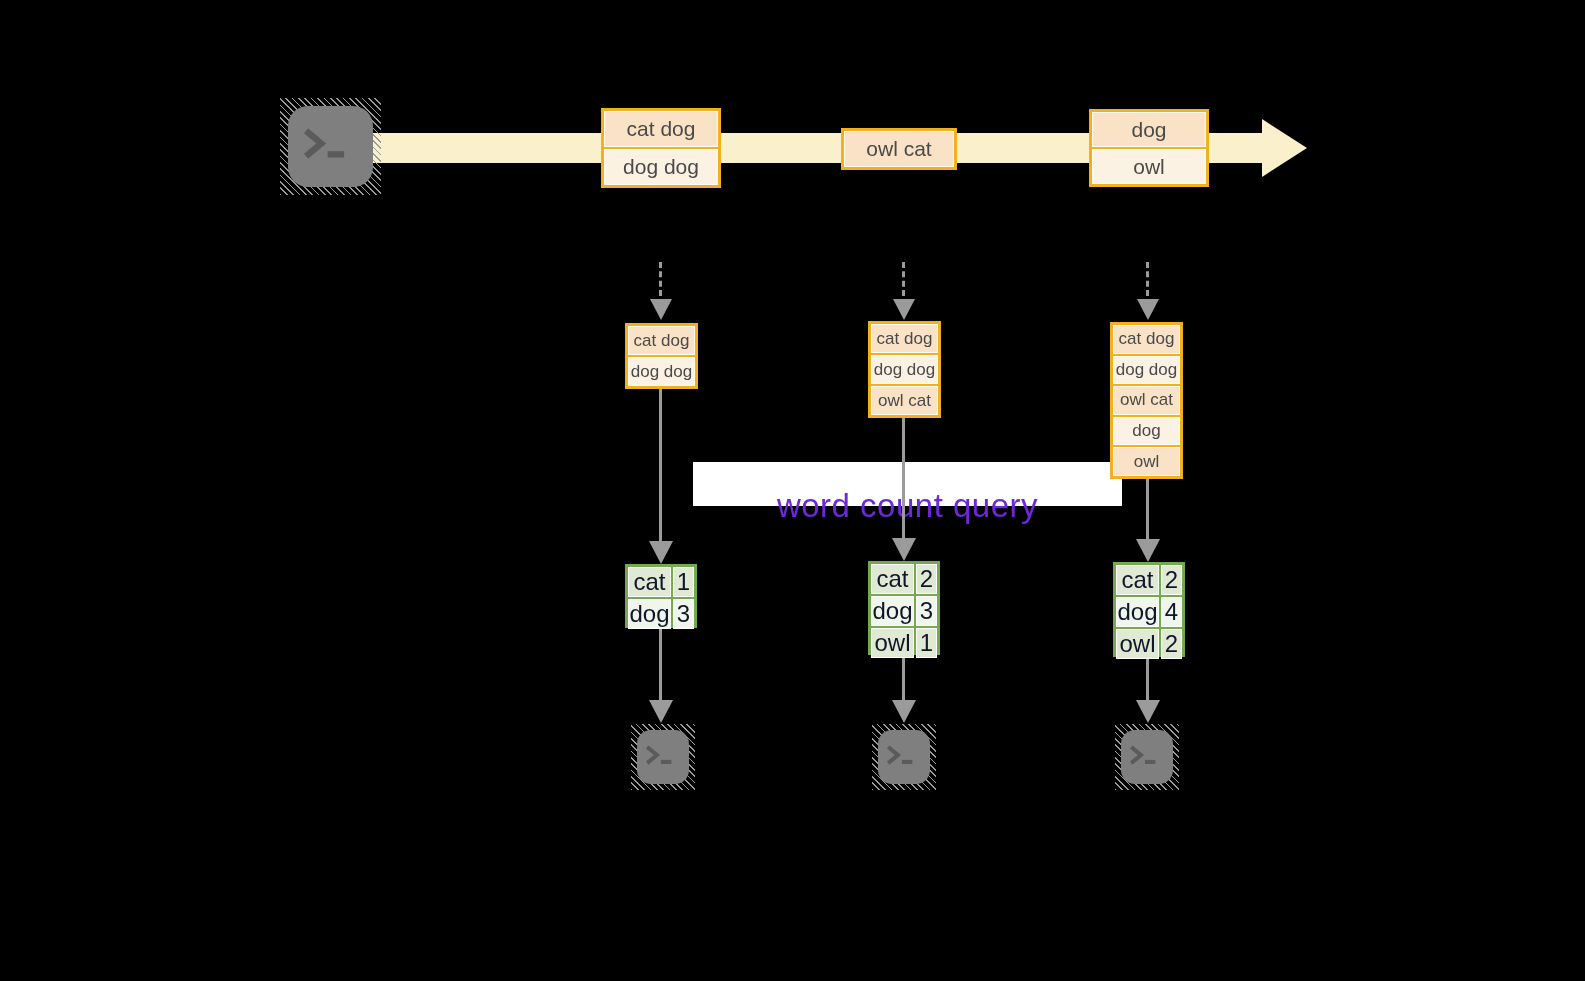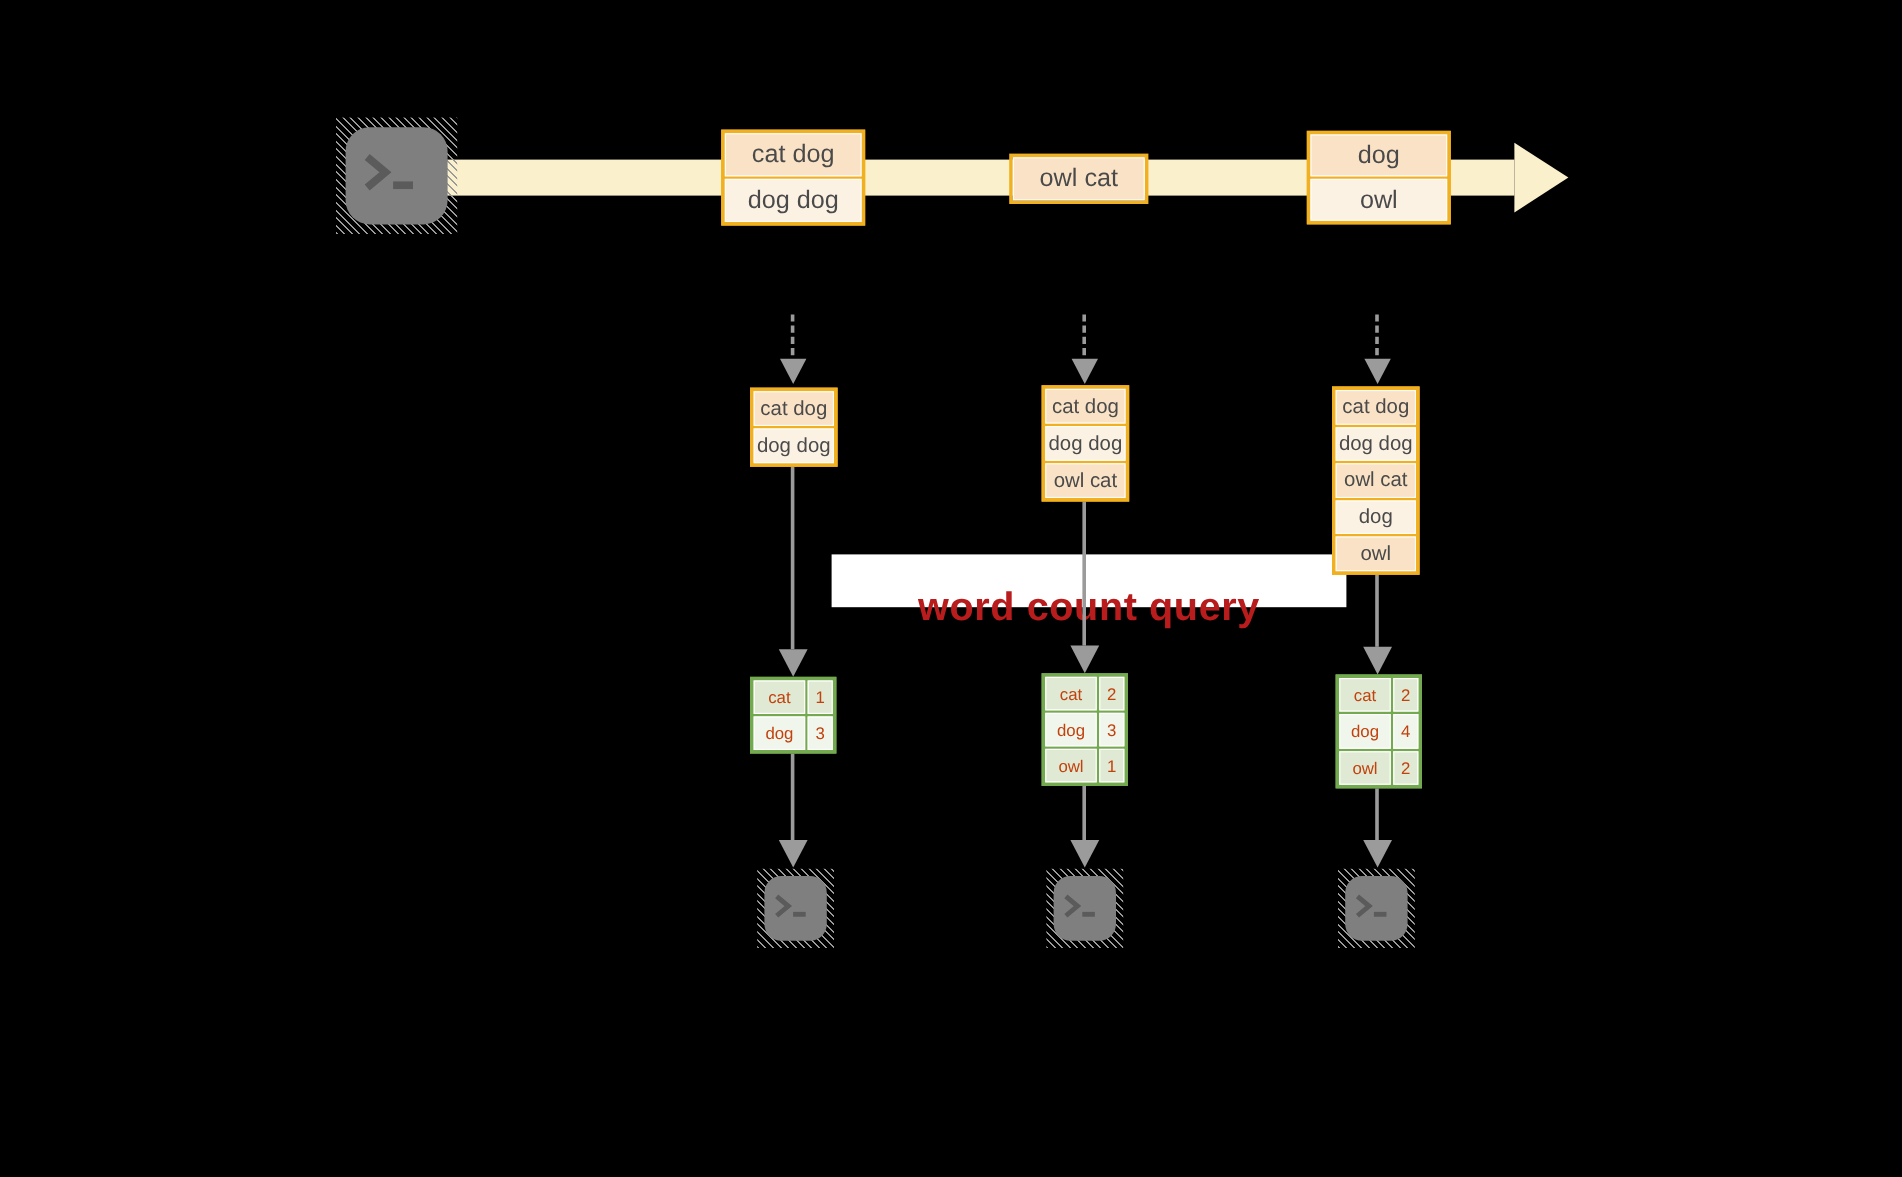--- a/index.html
+++ b/index.html
@@ -36,28 +36,28 @@
   
   .vline{position:absolute;width:0;border-left:3px solid #9B9B9B;z-index:2;}
   .vdash{position:absolute;width:0;border-left:3px dashed #9B9B9B;z-index:2;}
   .arrow-down{position:absolute;width:0;height:0;z-index:2;
     border-left:12px solid transparent;border-right:12px solid transparent;border-top:23px solid #9B9B9B;}
   .arrow-sm{border-left:11px solid transparent;border-right:11px solid transparent;border-top:21px solid #9B9B9B;}
 
   
   .query-band{position:absolute;left:693px;top:462px;width:429px;height:44px;background:#FFFFFF;
     display:flex;align-items:center;justify-content:center;z-index:1;}
-  .query-band span{font-size:33px;font-weight:700;color:#b91c1c;letter-spacing:.5px;margin-top:43px;}
+  .query-band span{font-size:33px;font-weight:400;color:#6d28d9;letter-spacing:.5px;margin-top:43px;}
 
   
   .gtable{position:absolute;background:#73A94F;border:3px solid #73A94F;
     display:flex;flex-direction:column;gap:2px;box-sizing:border-box;z-index:3;}
   .grow{flex:1;display:flex;gap:2px;}
   .gcell{display:flex;align-items:center;justify-content:center;
-    border:1px solid #fff;color:#c2410c;font-size:14px;}
+    border:1px solid #fff;color:#0f172a;font-size:24px;}
   .gname{flex:0 0 41px;}
   .gval{flex:1;}
   .grow-dark .gcell{background:#DFE9D3;}
   .grow-light .gcell{background:#F1F6EC;}
 </style>
 </head>
 <body>
 
 <div class="canvas">
 

